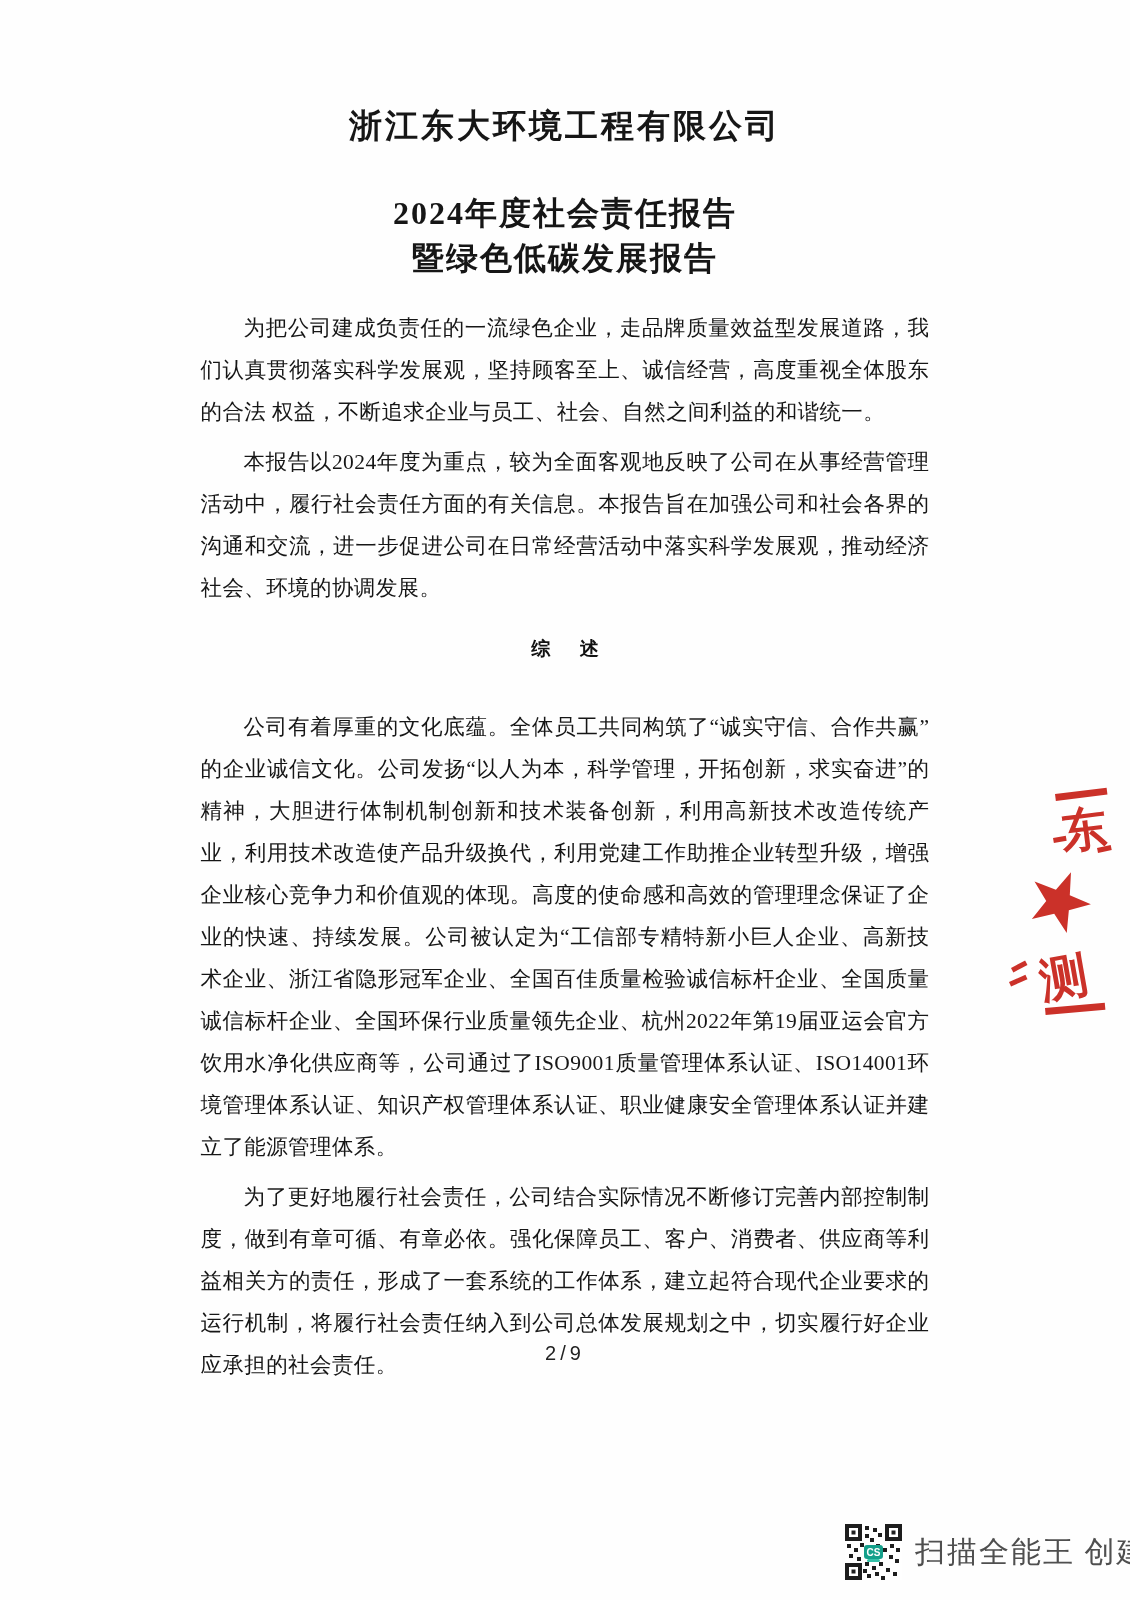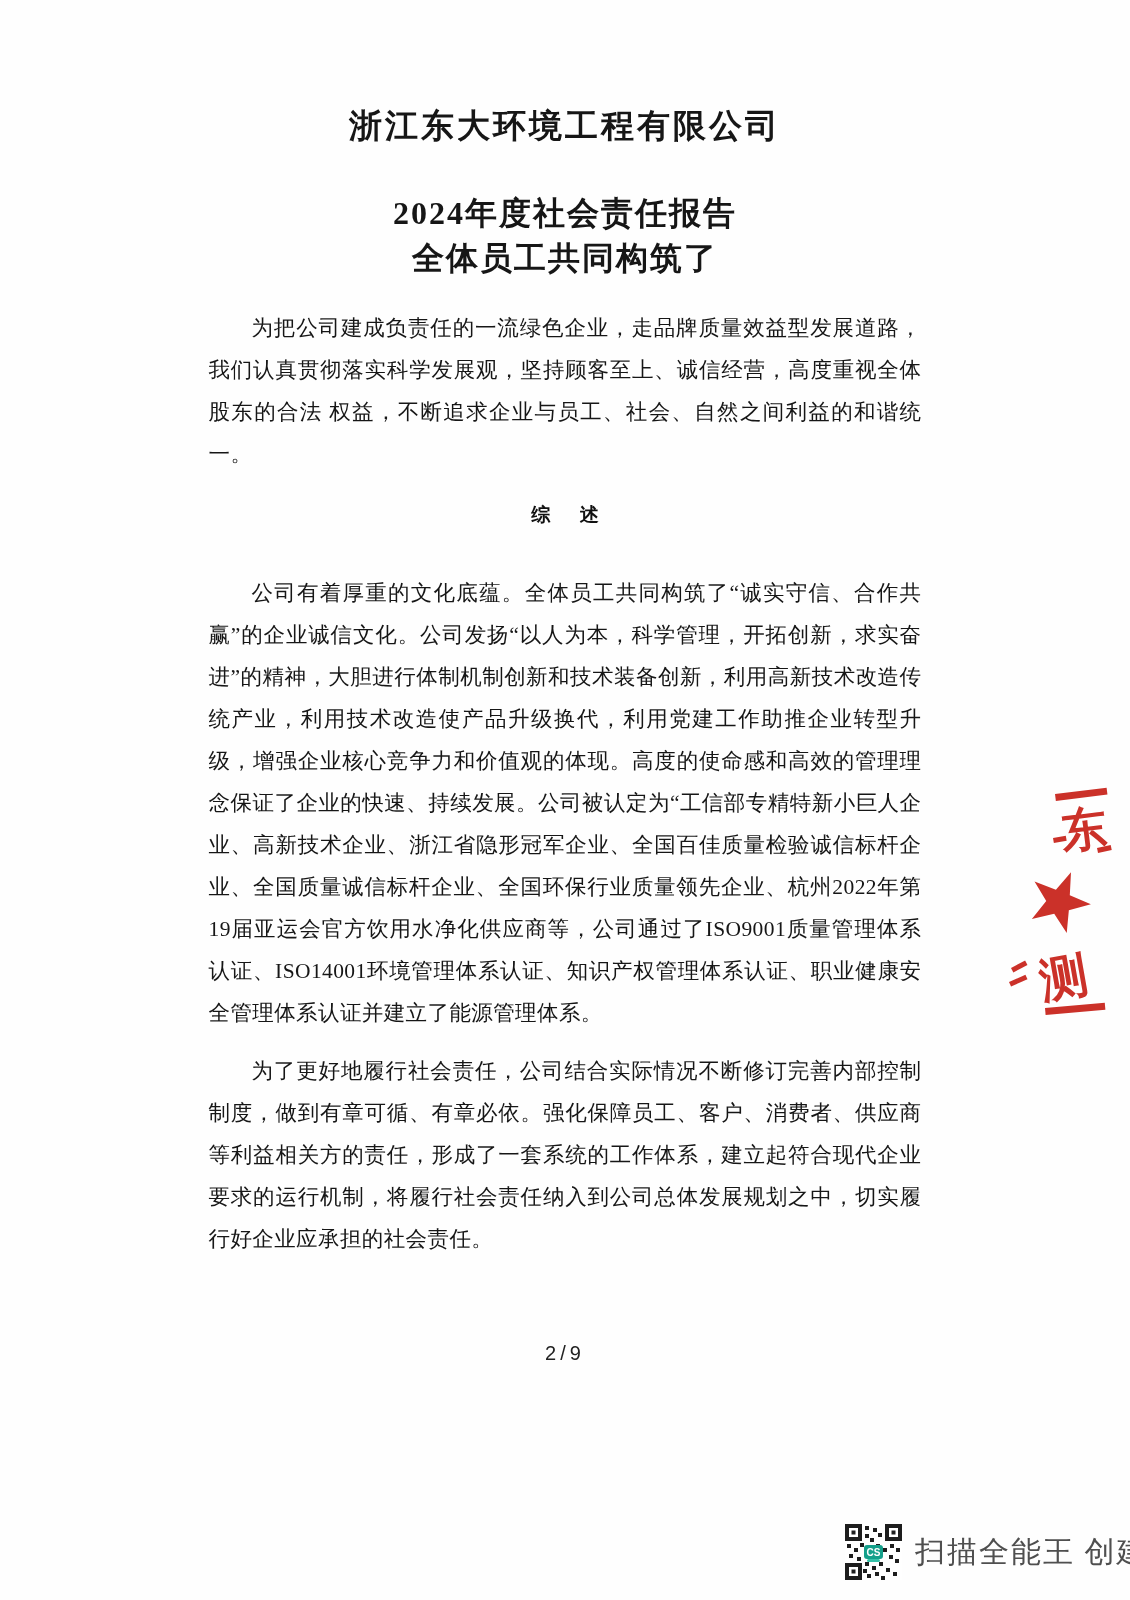--- a/index.html
+++ b/index.html
@@ -13,21 +13,21 @@
   .company-name{
     padding-top:104px;margin:0;text-align:center;
     font-size:33px;font-weight:bold;letter-spacing:3px;
   }
   .report-title{
     margin-top:42px;text-align:center;
     font-size:32px;font-weight:bold;line-height:45px;letter-spacing:2px;
   }
   .body-text{width:745px;margin:26px auto 0;}
   .body-text p{
-    margin:16px;font-size:21.5px;line-height:42px;letter-spacing:.4px;
+    margin:8px;font-size:21.5px;line-height:42px;letter-spacing:.4px;
     text-indent:2em;text-align:justify;text-justify:inter-ideograph;
   }
   .body-text p.gap{margin-top:5px;}
   .section-heading{
     margin:27px 0 44px;text-align:center;
     font-family:"Liberation Sans","DejaVu Sans",sans-serif;
     font-size:19px;font-weight:bold;letter-spacing:12px;text-indent:12px;color:#111;
   }
 
   .page-number{
@@ -56,25 +56,26 @@
 </style>
 </head>
 <body>
 
 <div class="page">
 
   <h1 class="company-name">浙江东大环境工程有限公司</h1>
 
   <div class="report-title">
     <div>2024年度社会责任报告</div>
-    <div>全体员工共同构筑了</div>
+    <div>暨绿色低碳发展报告</div>
   </div>
 
   <div class="body-text">
     <p>为把公司建成负责任的一流绿色企业，走品牌质量效益型发展道路，我们认真贯彻落实科学发展观，坚持顾客至上、诚信经营，高度重视全体股东的合法 权益，不断追求企业与员工、社会、自然之间利益的和谐统一。</p>
+    <p>本报告以2024年度为重点，较为全面客观地反映了公司在从事经营管理活动中，履行社会责任方面的有关信息。本报告旨在加强公司和社会各界的沟通和交流，进一步促进公司在日常经营活动中落实科学发展观，推动经济社会、环境的协调发展。</p>
 
     <h3 class="section-heading">综 述</h3>
 
     <p>公司有着厚重的文化底蕴。全体员工共同构筑了“诚实守信、合作共赢”的企业诚信文化。公司发扬“以人为本，科学管理，开拓创新，求实奋进”的精神，大胆进行体制机制创新和技术装备创新，利用高新技术改造传统产业，利用技术改造使产品升级换代，利用党建工作助推企业转型升级，增强企业核心竞争力和价值观的体现。高度的使命感和高效的管理理念保证了企业的快速、持续发展。公司被认定为“工信部专精特新小巨人企业、高新技术企业、浙江省隐形冠军企业、全国百佳质量检验诚信标杆企业、全国质量诚信标杆企业、全国环保行业质量领先企业、杭州2022年第19届亚运会官方饮用水净化供应商等，公司通过了ISO9001质量管理体系认证、ISO14001环境管理体系认证、知识产权管理体系认证、职业健康安全管理体系认证并建立了能源管理体系。</p>
     <p class="gap">为了更好地履行社会责任，公司结合实际情况不断修订完善内部控制制度，做到有章可循、有章必依。强化保障员工、客户、消费者、供应商等利益相关方的责任，形成了一套系统的工作体系，建立起符合现代企业要求的运行机制，将履行社会责任纳入到公司总体发展规划之中，切实履行好企业应承担的社会责任。</p>
   </div>
 
   <div class="page-number">2/9</div>
 
   <div class="stamp">

